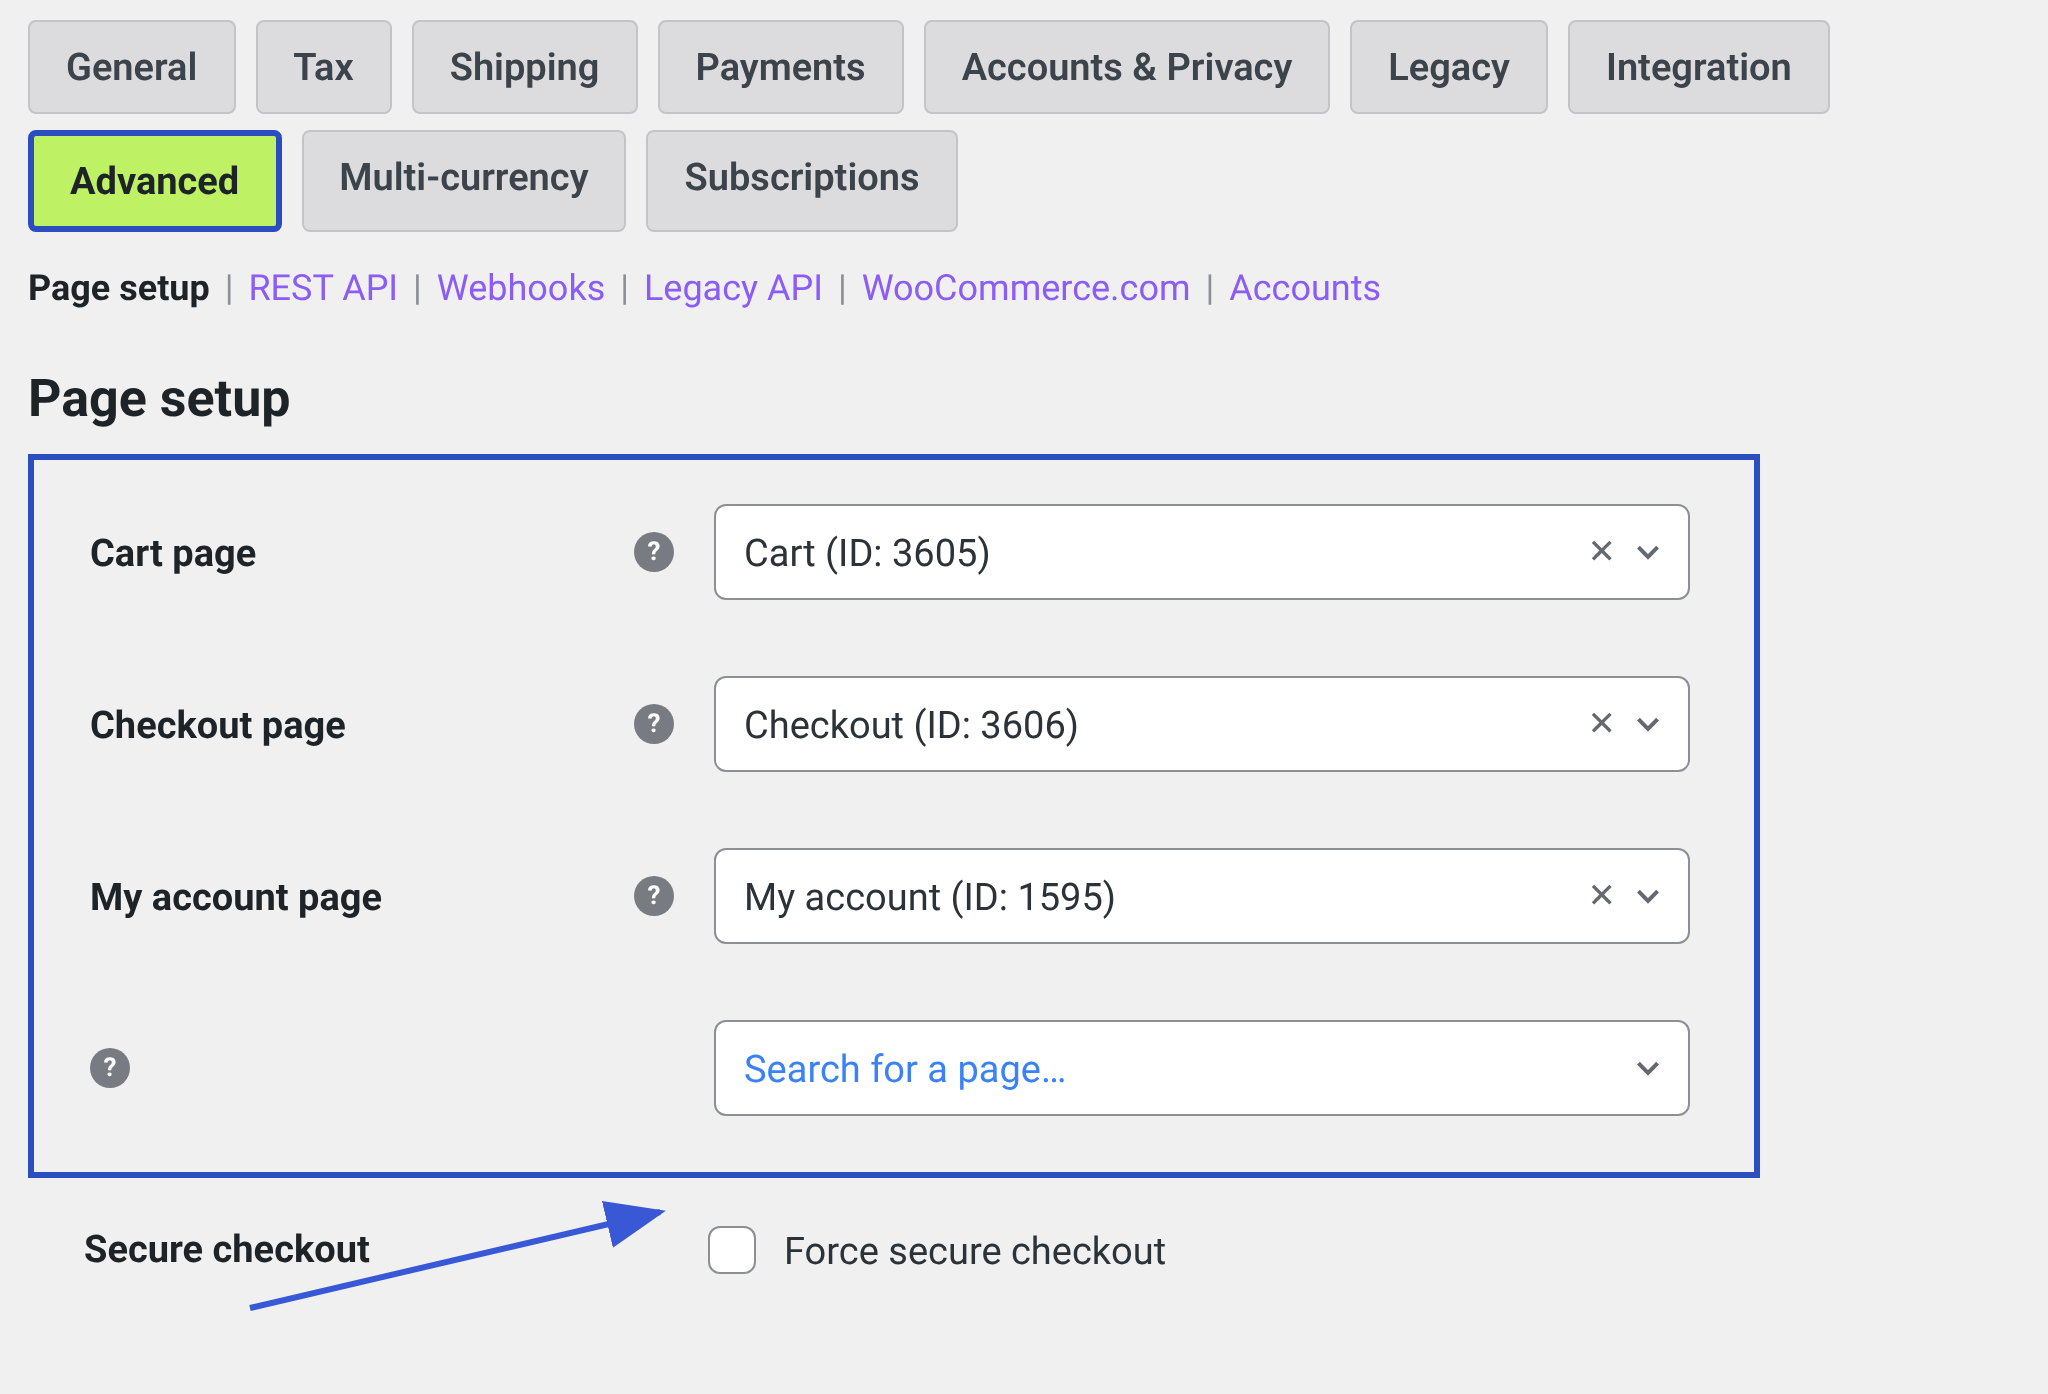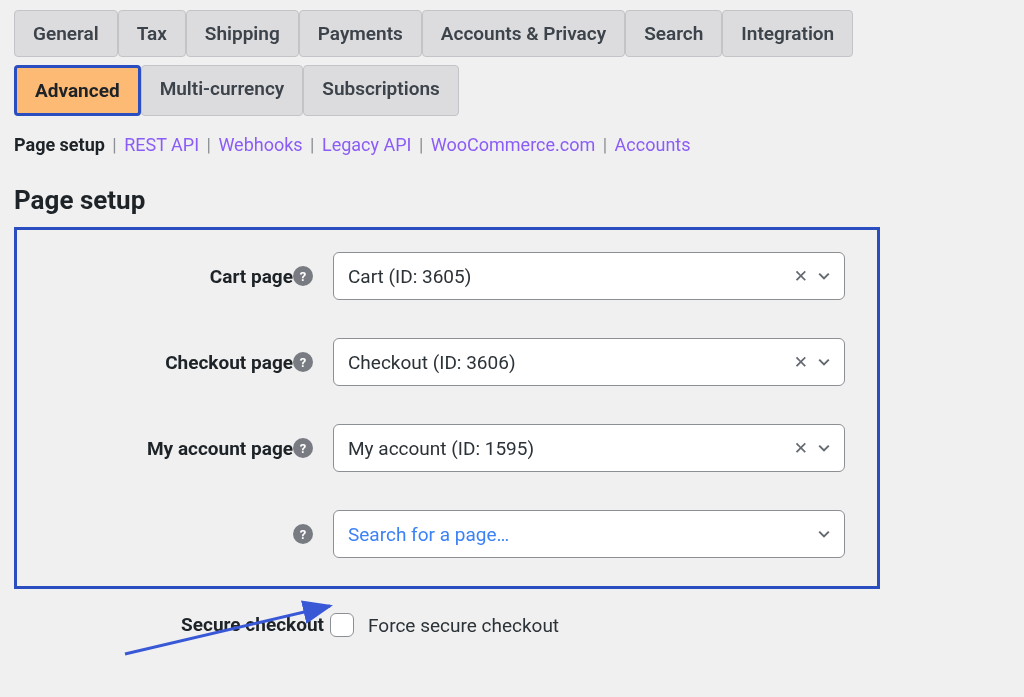--- a/index.html
+++ b/index.html
@@ -7,36 +7,37 @@
     margin: 0;
     padding: 0;
     font-family: -apple-system, BlinkMacSystemFont, "Segoe UI", Roboto, sans-serif;
     background: #f0f0f1;
     color: #2c3338;
     width: 1024px;
   }
   .wrap { padding: 0 14px 30px 14px; }
   .tabs-row1, .tabs-row2 {
     display: flex;
+    gap: 10px;
     padding: 10px 14px 0 14px;
   }
   .tabs-row2 { padding-top: 8px; padding-bottom: 0; }
   .tab {
     background: #dcdcde;
     color: #3c434a;
     border: 1px solid #c3c4c7;
     border-radius: 4px 4px 4px 4px;
     padding: 11px 18px;
     font-size: 19px;
     font-weight: 600;
     cursor: pointer;
     user-select: none;
   }
   .tab.active {
-    background: #fdba74;
+    background: #bef264;
     border: 3px solid #2a4dbf;
     font-weight: 700;
     color: #1d2327;
   }
   .subnav {
     font-size: 18px;
     padding: 18px 0 8px 0;
     color: #1d2327;
   }
   .subnav .current { font-weight: 700; color: #1d2327; }
@@ -65,21 +66,22 @@
   }
   .field-row:last-child { margin-bottom: 0; }
   .field-label {
     width: 310px;
     padding-left: 4px;
     font-size: 19px;
     font-weight: 700;
     color: #1d2327;
     display: flex;
     align-items: center;
-    justify-content: flex-end;
+    justify-content: space-between;
+    margin-left: 24px;
   }
   .help-icon {
     width: 20px; height: 20px;
     border-radius: 50%;
     background: #787c82;
     color: #fff;
     display: inline-flex;
     align-items: center; justify-content: center;
     font-size: 13px;
     font-weight: 700;
@@ -154,21 +156,21 @@
 <body>
 
 <div class="outer">
 
   <div class="tabs-row1">
     <div class="tab">General</div>
     <div class="tab">Tax</div>
     <div class="tab">Shipping</div>
     <div class="tab">Payments</div>
     <div class="tab">Accounts &amp; Privacy</div>
-    <div class="tab">Search</div>
+    <div class="tab">Legacy</div>
     <div class="tab">Integration</div>
   </div>
 
   <div class="tabs-row2">
     <div class="tab active">Advanced</div>
     <div class="tab">Multi-currency</div>
     <div class="tab">Subscriptions</div>
   </div>
 
   <div class="wrap">

